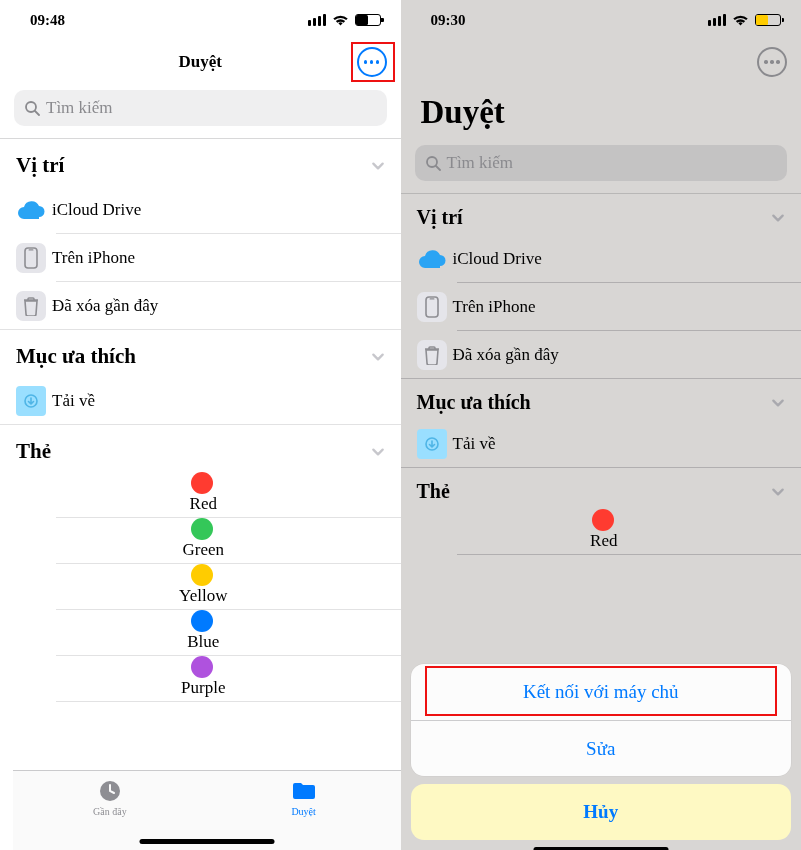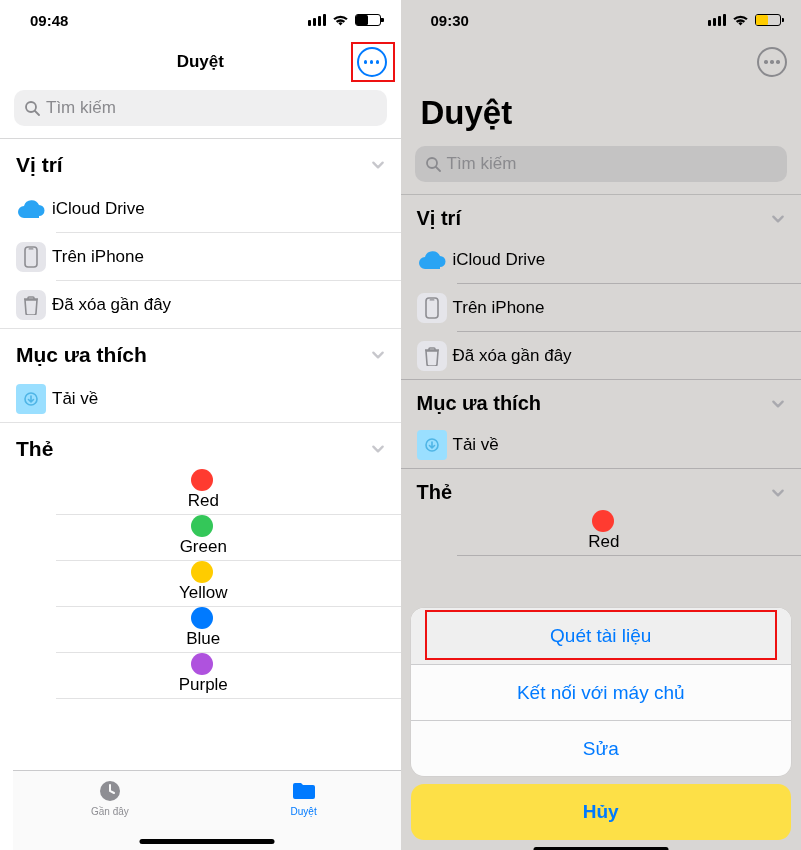--- a/index.html
+++ b/index.html
@@ -1,18 +1,18 @@
 <!DOCTYPE html>
 <html><head>
 <meta charset="utf-8">
 <style>
   * { box-sizing: border-box; margin: 0; padding: 0; }
   html, body { width: 801px; height: 850px; font-family: -apple-system, "Helvetica Neue", Arial, sans-serif; background:#fff; }
   .wrap { display:flex; width:801px; height:850px; }
-  .phone { width:480px; height:850px; position:relative; overflow:hidden; }
+  .phone { width:480px; height:850px; position:relative; overflow:hidden;font-family:Liberation Serif, serif; }
   .phone.left { background:#fff; }
   .phone.right { background:#d8d6d4; }
 
   
   .status { display:flex; align-items:center; justify-content:space-between; height:40px; padding:0 20px 0 30px; font-weight:600; font-size:15px; }
   .status .icons { display:flex; align-items:center; gap:6px; }
   .signal { display:flex; align-items:flex-end; gap:2px; }
   .signal span { width:3px; background:#000; border-radius:1px; }
   .signal span:nth-child(1){height:6px;} .signal span:nth-child(2){height:8px;}
   .signal span:nth-child(3){height:10px;} .signal span:nth-child(4){height:12px;}
@@ -68,21 +68,21 @@
   .tab.inactive { color:#8e8e93; }
   .tab.active { color:#007aff; }
   .tab .ticon { width:28px; height:24px; }
   .homebar { position:absolute; bottom:6px; left:50%; transform:translateX(-50%); width:135px; height:5px; background:#000; border-radius:3px; }
 
   
   .sheet-area { position:absolute; bottom:0; left:0; right:0; padding:0 10px 10px; }
   .sheet-group { background:rgba(255,255,255,.92); border-radius:13px; overflow:hidden; margin-bottom:8px; box-shadow:0 0 0 .5px rgba(0,0,0,.05);}
   .sheet-btn { height:56px; display:flex; align-items:center; justify-content:center; font-size:19px; color:#007aff; position:relative;}
   .sheet-btn + .sheet-btn { border-top:0.5px solid rgba(60,60,67,.25);}
-  .sheet-cancel { background:#fde047; border-radius:13px; height:56px; display:flex; align-items:center; justify-content:center; font-size:19px; font-weight:600; color:#007aff;}
+  .sheet-cancel { background:#fef9c3; border-radius:13px; height:56px; display:flex; align-items:center; justify-content:center; font-size:19px; font-weight:600; color:#007aff;}
   .sheet-btn.highlight { background:#efefef; }
   .redbox.scan { left:14px; right:14px; top:2px; height:50px; }
 
   
   .svg { display:block; }
 </style>
 </head>
 <body>
 
 <div class="wrap">
@@ -317,23 +317,20 @@
     </div>
     <div class="rows">
       <div class="row small">
           <div class="tagdot" style="background:#ff3b30"></div>
           <div class="label">Red</div>
         </div>
     </div>
 
     <div class="sheet-area">
       <div class="sheet-group" style="position:relative;">
-        <div class="sheet-btn highlight">
-            <span>Quét tài liệu</span>
-          </div>
         <div class="sheet-btn">
             <span>Kết nối với máy chủ</span>
           </div>
         <div class="sheet-btn">
             <span>Sửa</span>
           </div>
         <div class="redbox scan"></div>
       </div>
       <div class="sheet-cancel">
           <span>Hủy</span>

